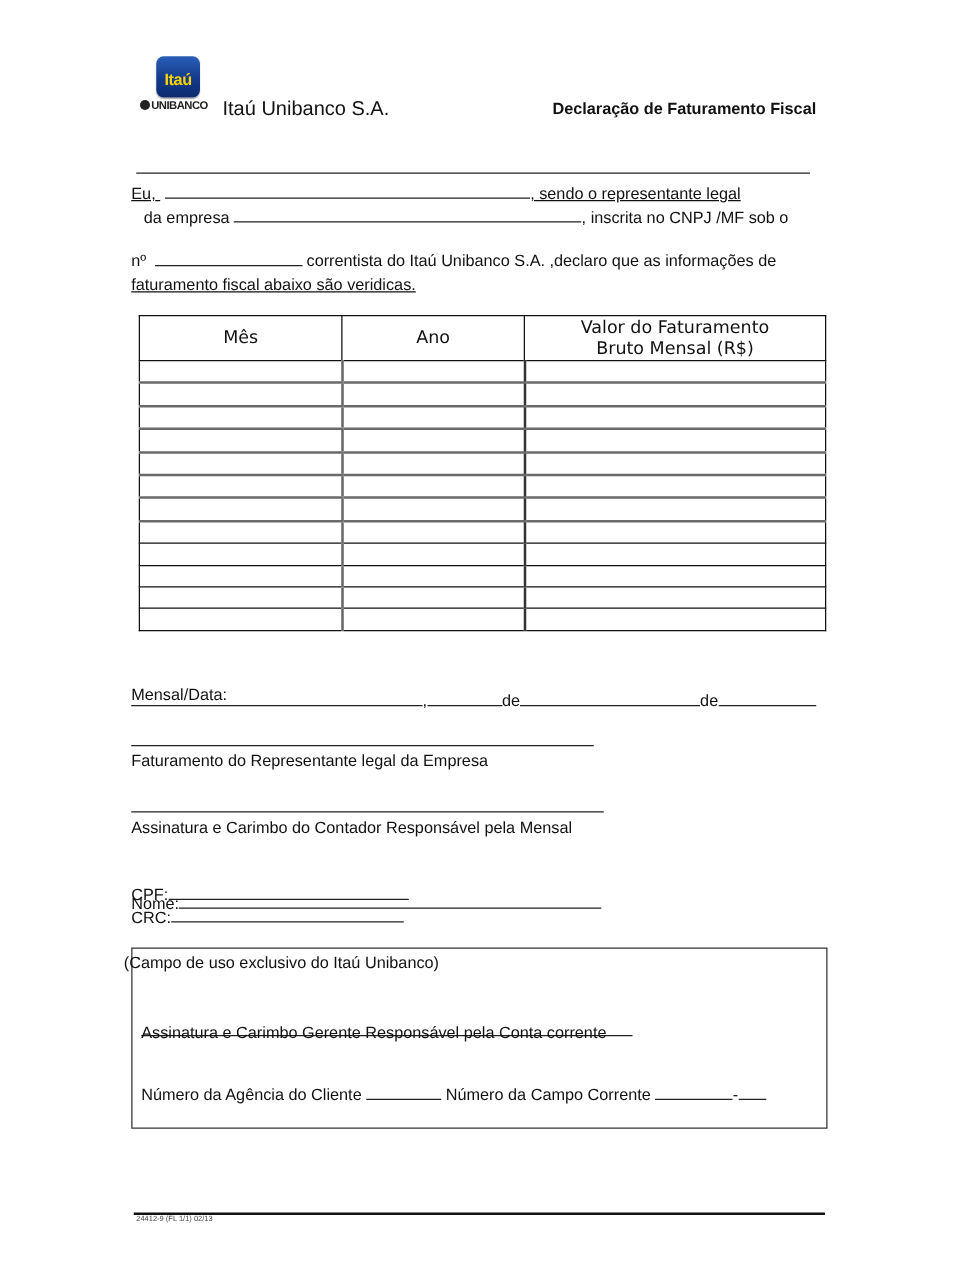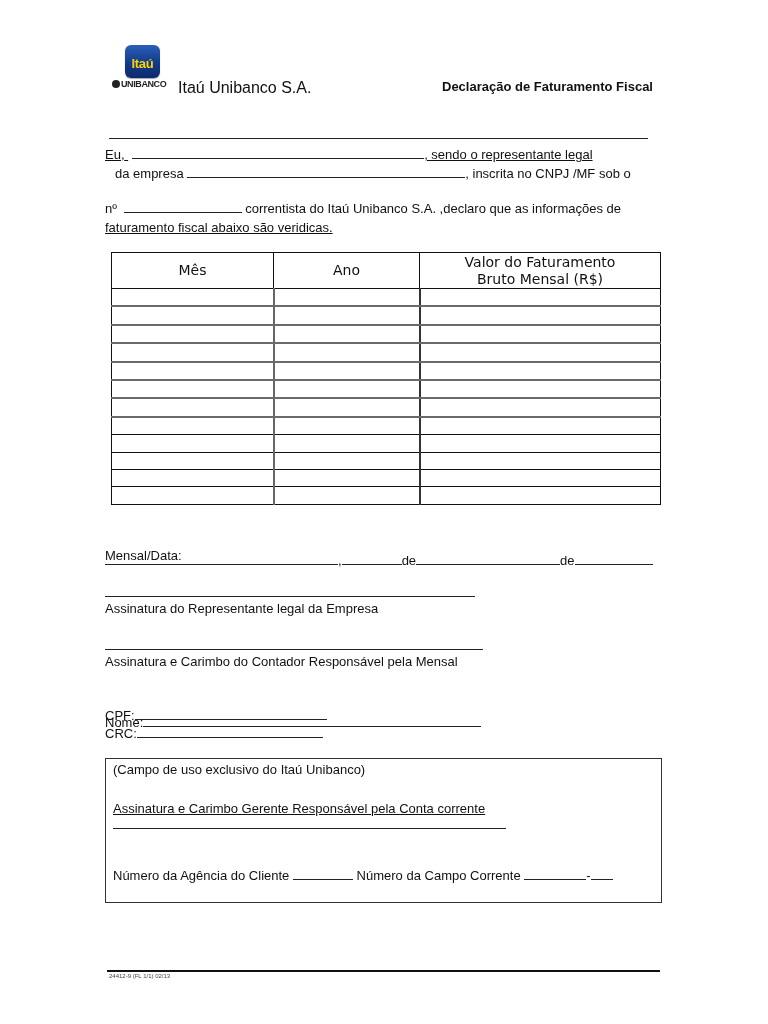--- a/index.html
+++ b/index.html
@@ -151,39 +151,39 @@
       </tr>
     </tbody>
 </table>
 
 <div class="abs text" style="left:105px; top:527px;margin-top:24px;">
   <span class="blank" style="width:233px;"></span><span>,</span><span class="blank" style="width:60px;"></span><span>de</span><span class="blank" style="width:144px;"></span><span>de</span><span class="blank" style="width:78px;"></span>
 </div>
 <div class="abs text" style="left:105px; top:546px;">Mensal/Data:</div>
 
 <div class="abs rule" style="left:105px; top:596px; width:370px;"></div>
-<div class="abs text" style="left:105px; top:599px;">Assinatura do Representante legal da Empresa</div>
+<div class="abs text" style="left:105px; top:599px;">Faturamento do Representante legal da Empresa</div>
 
 <div class="abs rule" style="left:105px; top:649px; width:378px;"></div>
 <div class="abs text" style="left:105px; top:652px;">Assinatura e Carimbo do Contador Responsável pela Mensal</div>
 
 <div class="abs text" style="left:105px; top:688px;margin-top:25px;">
   <span>Nome:</span><span class="blank" style="width:338px;"></span>
 </div>
 <div class="abs text" style="left:105px; top:706px;">
   <span>CPF:</span><span class="blank" style="width:192px;"></span>
 </div>
 <div class="abs text" style="left:105px; top:724px;">
   <span>CRC:</span><span class="blank" style="width:186px;"></span>
 </div>
 
 <div class="abs box"></div>
-<div class="abs text" style="left:113px; top:760px;">(Campo de uso exclusivo do Itaú Unibanco)</div>
+<div class="abs text" style="left:99px; top:760px;">(Campo de uso exclusivo do Itaú Unibanco)</div>
 <div class="abs rule" style="left:113px; top:828px; width:393px;"></div>
-<div class="abs text" style="left:113px; top:799px;text-decoration:underline;">Assinatura e Carimbo Gerente Responsável pela Conta corrente</div>
+<div class="abs text" style="left:113px; top:816px;">Assinatura e Carimbo Gerente Responsável pela Conta corrente</div>
 <div class="abs text" style="left:113px; top:866px;">
   <span>Número da Agência do Cliente</span>
   <span class="blank" style="width:60px;"></span>
   <span>Número da Campo Corrente</span>
   <span class="blank" style="width:62px;"></span><span>-</span><span class="blank" style="width:22px;"></span>
 </div>
 
 <div class="abs footer-rule"></div>
 <div class="abs footer-text">24412-9 (FL 1/1) 02/13</div>
 

